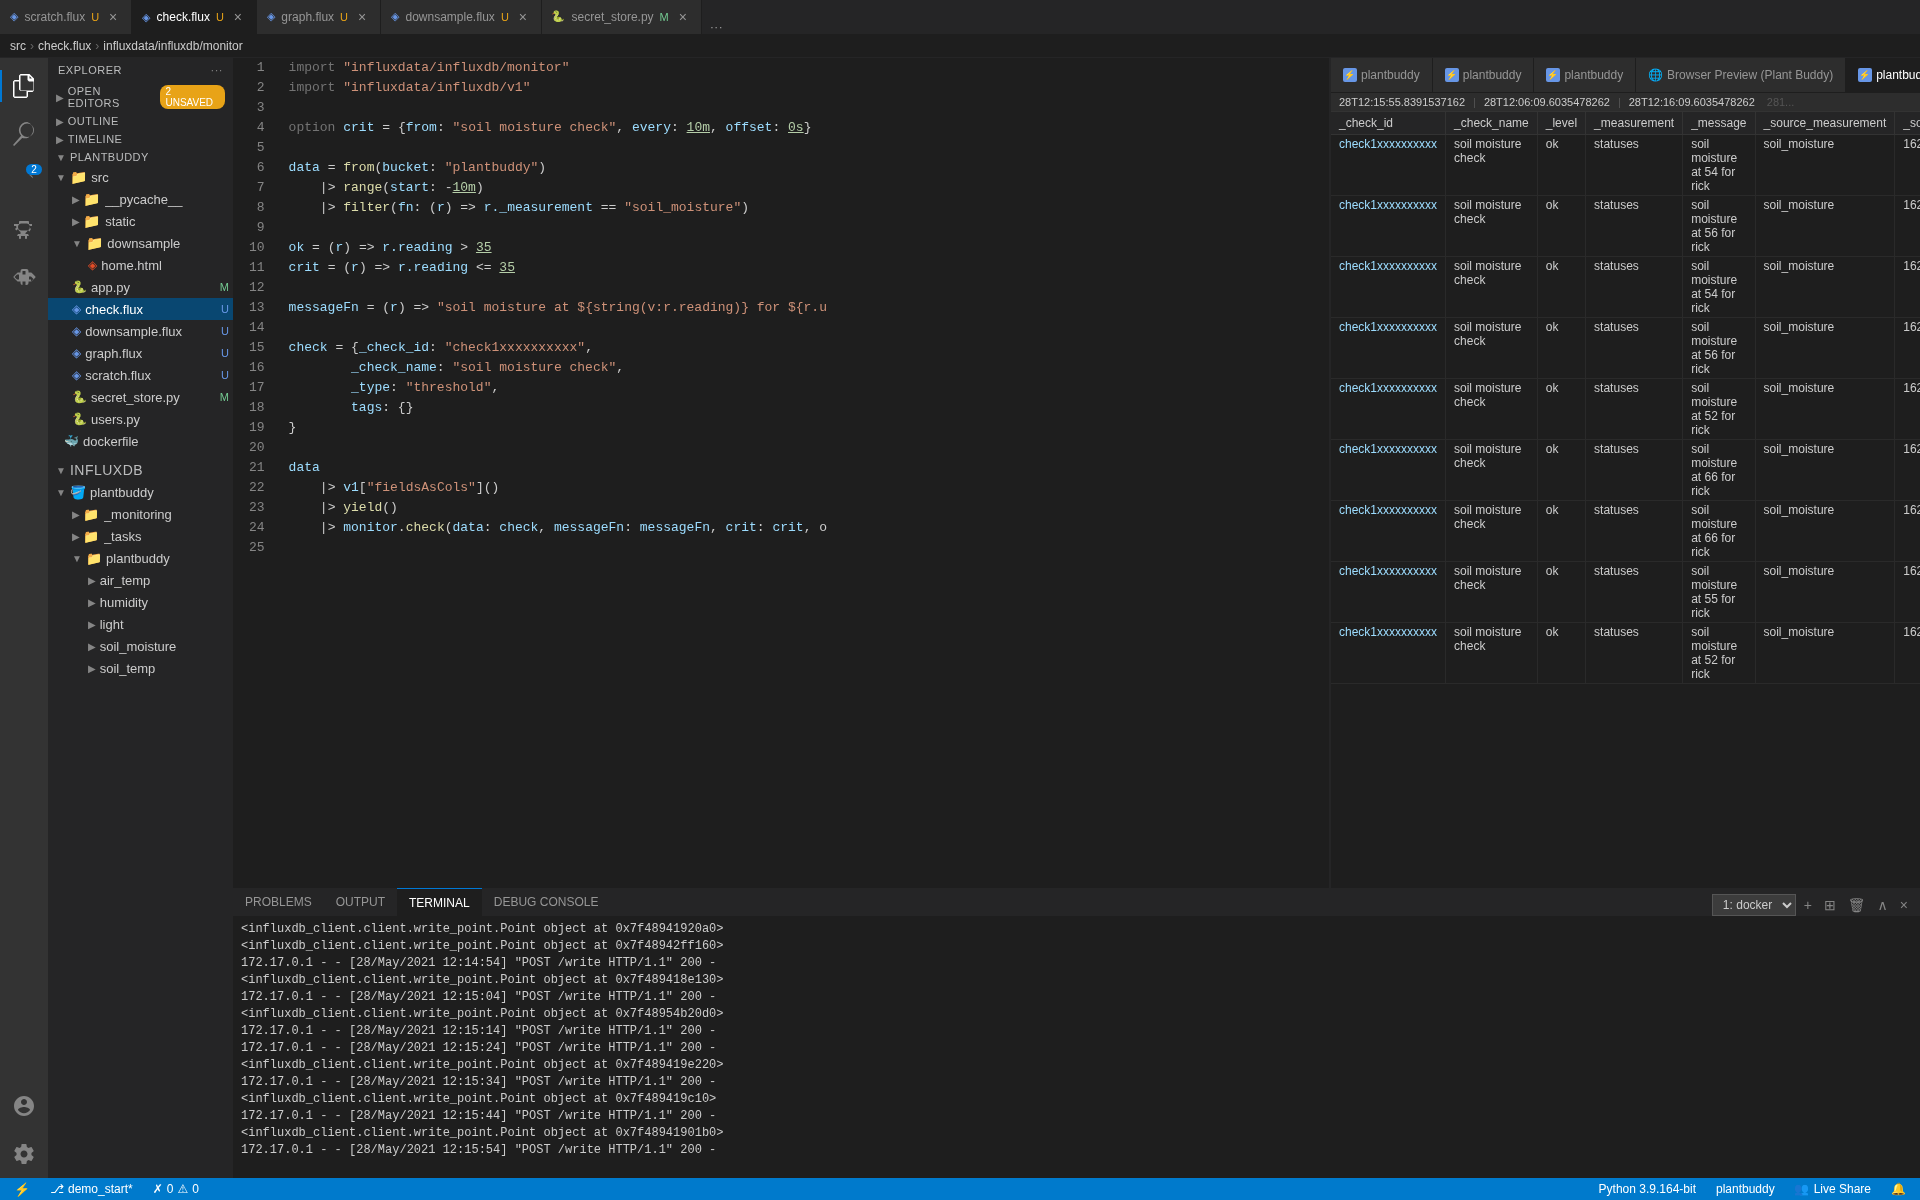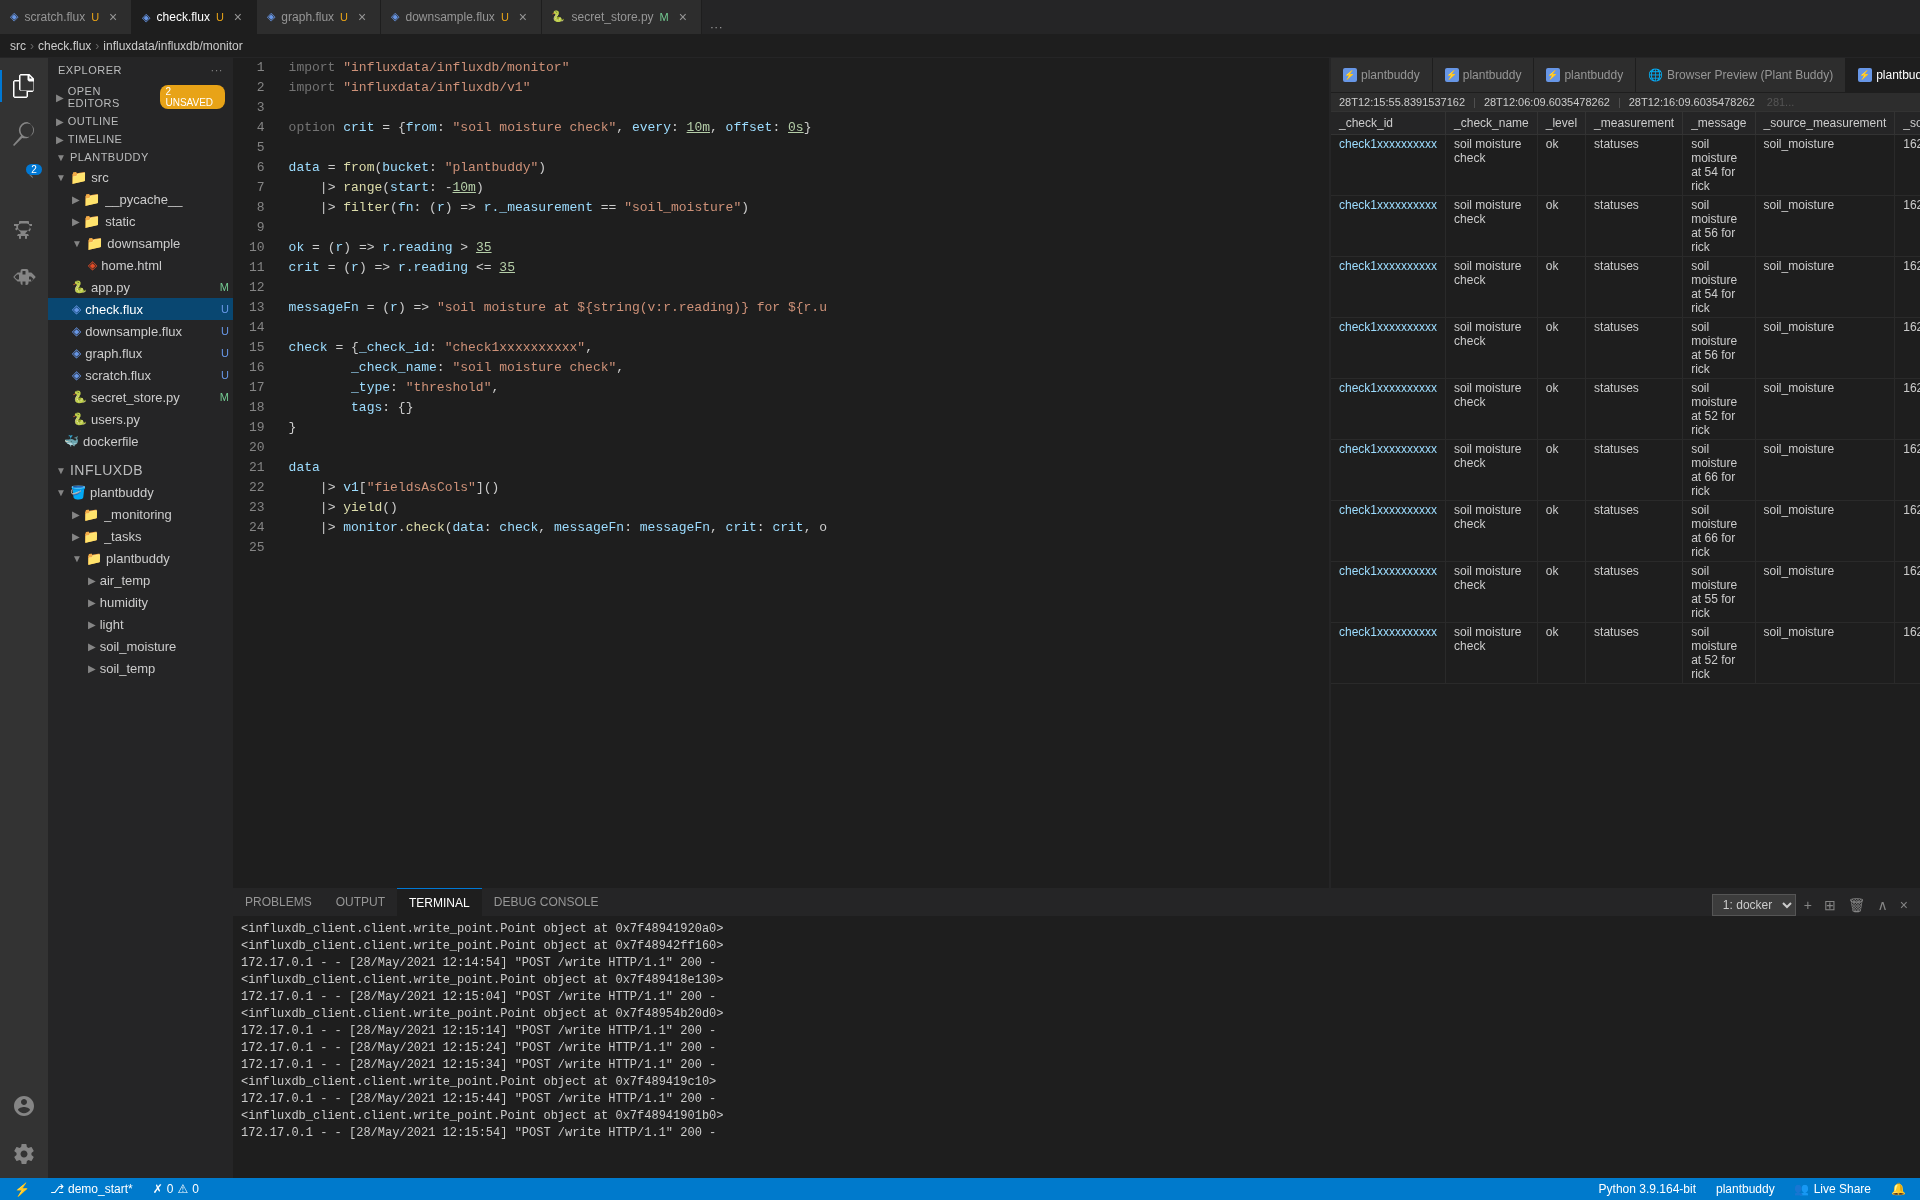--- a/index.html
+++ b/index.html
@@ -571,20 +571,21 @@
       </div>
       <div class="terminal-content">
         <div>&lt;influxdb_client.client.write_point.Point object at 0x7f48941920a0&gt;</div>
         <div>&lt;influxdb_client.client.write_point.Point object at 0x7f48942ff160&gt;</div>
         <div>172.17.0.1 - - [28/May/2021 12:14:54] "POST /write HTTP/1.1" 200 -</div>
         <div>&lt;influxdb_client.client.write_point.Point object at 0x7f489418e130&gt;</div>
         <div>172.17.0.1 - - [28/May/2021 12:15:04] "POST /write HTTP/1.1" 200 -</div>
         <div>&lt;influxdb_client.client.write_point.Point object at 0x7f48954b20d0&gt;</div>
         <div>172.17.0.1 - - [28/May/2021 12:15:14] "POST /write HTTP/1.1" 200 -</div>
         <div>172.17.0.1 - - [28/May/2021 12:15:24] "POST /write HTTP/1.1" 200 -</div>
+        <div>&lt;influxdb_client.client.write_point.Point object at 0x7f489419e220&gt;</div>
         <div>172.17.0.1 - - [28/May/2021 12:15:34] "POST /write HTTP/1.1" 200 -</div>
         <div>&lt;influxdb_client.client.write_point.Point object at 0x7f489419c10&gt;</div>
         <div>172.17.0.1 - - [28/May/2021 12:15:44] "POST /write HTTP/1.1" 200 -</div>
         <div>&lt;influxdb_client.client.write_point.Point object at 0x7f48941901b0&gt;</div>
         <div>172.17.0.1 - - [28/May/2021 12:15:54] "POST /write HTTP/1.1" 200 -</div>
 
       </div>
     </div>
   </div>
 

